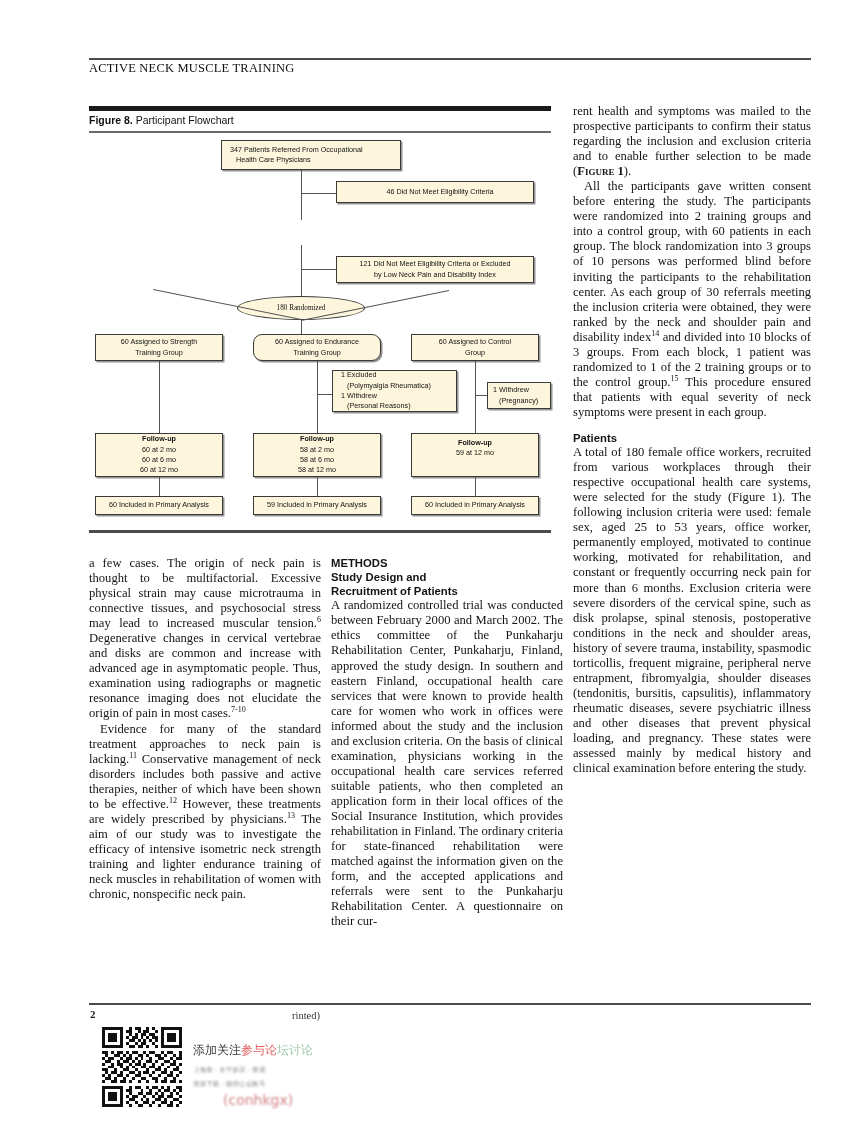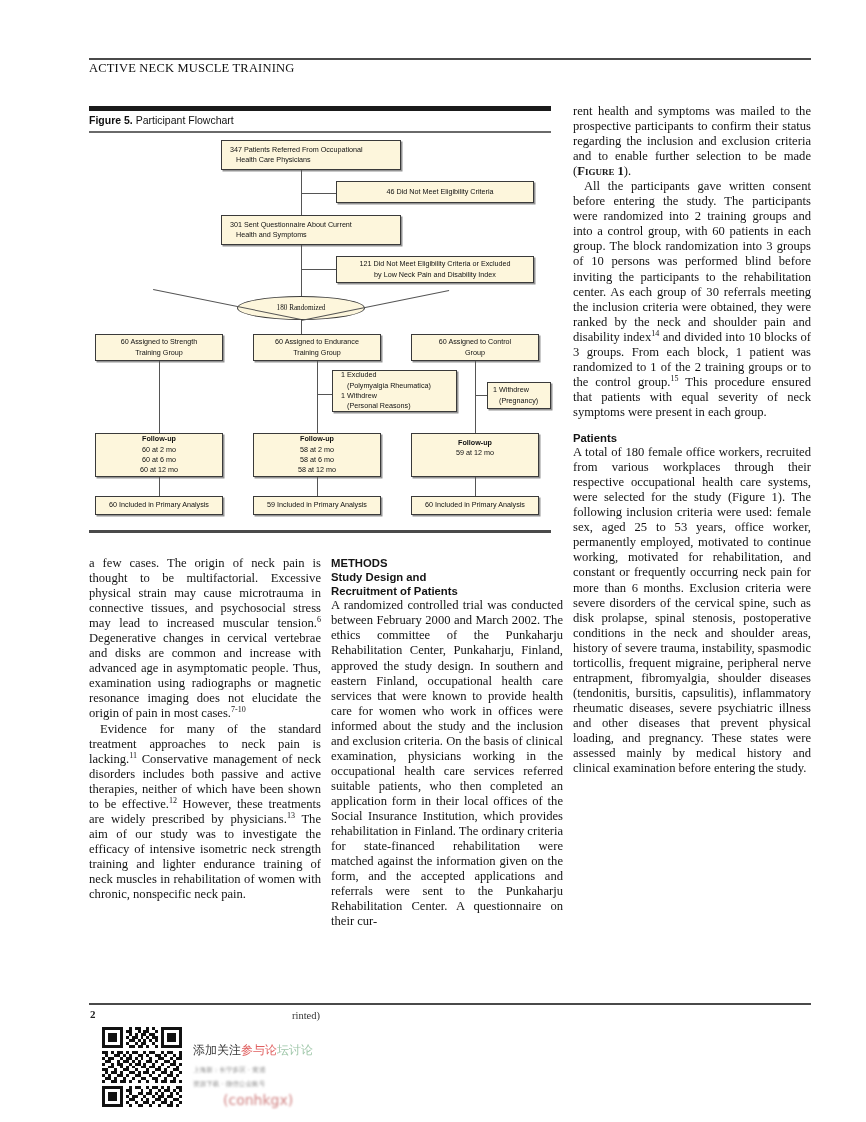--- a/index.html
+++ b/index.html
@@ -193,64 +193,60 @@
 </head>
 <body>
 
 <div class="page">
 
   <div class="runhead-rule-top"></div>
   <div class="runhead">ACTIVE NECK MUSCLE TRAINING</div>
 
   <div class="fig-rule-heavy"></div>
   <div class="fig-caption">
-    <b>Figure 5.</b>
+    <b>Figure 8.</b>
     <span>Participant Flowchart</span>
   </div>
   <div class="fig-rule-thin"></div>
 
   <div class="flow">
 
     <div class="fbox left-al" style="left:132px; top:4px; width:180px; height:30px; flex-direction:column; align-items:flex-start; justify-content:center;">
       <span>347  Patients Referred From Occupational</span>
       <span class="ind">Health Care Physicians</span>
     </div>
 
     <div class="vline" style="left:212px; top:34px; height:50px;"></div>
 
     <div class="hline" style="left:212px; top:57px; width:35px;"></div>
     <div class="fbox" style="left:247px; top:45px; width:198px; height:22px;padding-left:13px;">
       <span>46  Did Not Meet Eligibility Criteria</span>
     </div>
 
-    <div class="fbox left-al" style="left:132px; top:79px; width:180px; height:30px; flex-direction:column; align-items:flex-start; justify-content:center;">
-      <span>301   Sent Questionnaire About Current</span>
-      <span class="ind">Health and Symptoms</span>
-    </div>
 
     <div class="vline" style="left:212px; top:109px; height:52px;"></div>
     <div class="hline" style="left:212px; top:133px; width:35px;"></div>
     <div class="fbox" style="left:247px; top:120px; width:198px; height:27px; flex-direction:column;">
       <span>121  Did Not Meet Eligibility Criteria or Excluded</span>
       <span>by Low Neck Pain and Disability Index</span>
     </div>
 
     <div class="fell" style="left:148px; top:160px; width:128px; height:24px;">
       <span>180  Randomized</span>
     </div>
 
     <div class="diag" style="left:212px; top:184px; width:151px; transform:rotate(191.5deg);"></div>
     <div class="diag" style="left:212px; top:184px; width:151px; transform:rotate(-11.5deg);"></div>
     <div class="vline" style="left:212px; top:184px; height:30px;"></div>
 
     <div class="fbox" style="left:6px; top:198px; width:128px; height:27px; flex-direction:column;">
       <span>60  Assigned to Strength</span>
       <span>Training Group</span>
     </div>
-    <div class="fbox" style="left:164px; top:198px; width:128px; height:27px; flex-direction:column;">
+    <div class="fbox" style="left:164px; top:198px; width:128px; height:27px; flex-direction:column;border-radius:9px;">
       <span>60  Assigned to Endurance</span>
       <span>Training Group</span>
     </div>
     <div class="fbox" style="left:322px; top:198px; width:128px; height:27px; flex-direction:column;">
       <span>60  Assigned to Control</span>
       <span>Group</span>
     </div>
 
     <div class="vline" style="left:70px; top:225px; height:72px;"></div>
     <div class="vline" style="left:228px; top:225px; height:72px;"></div>

